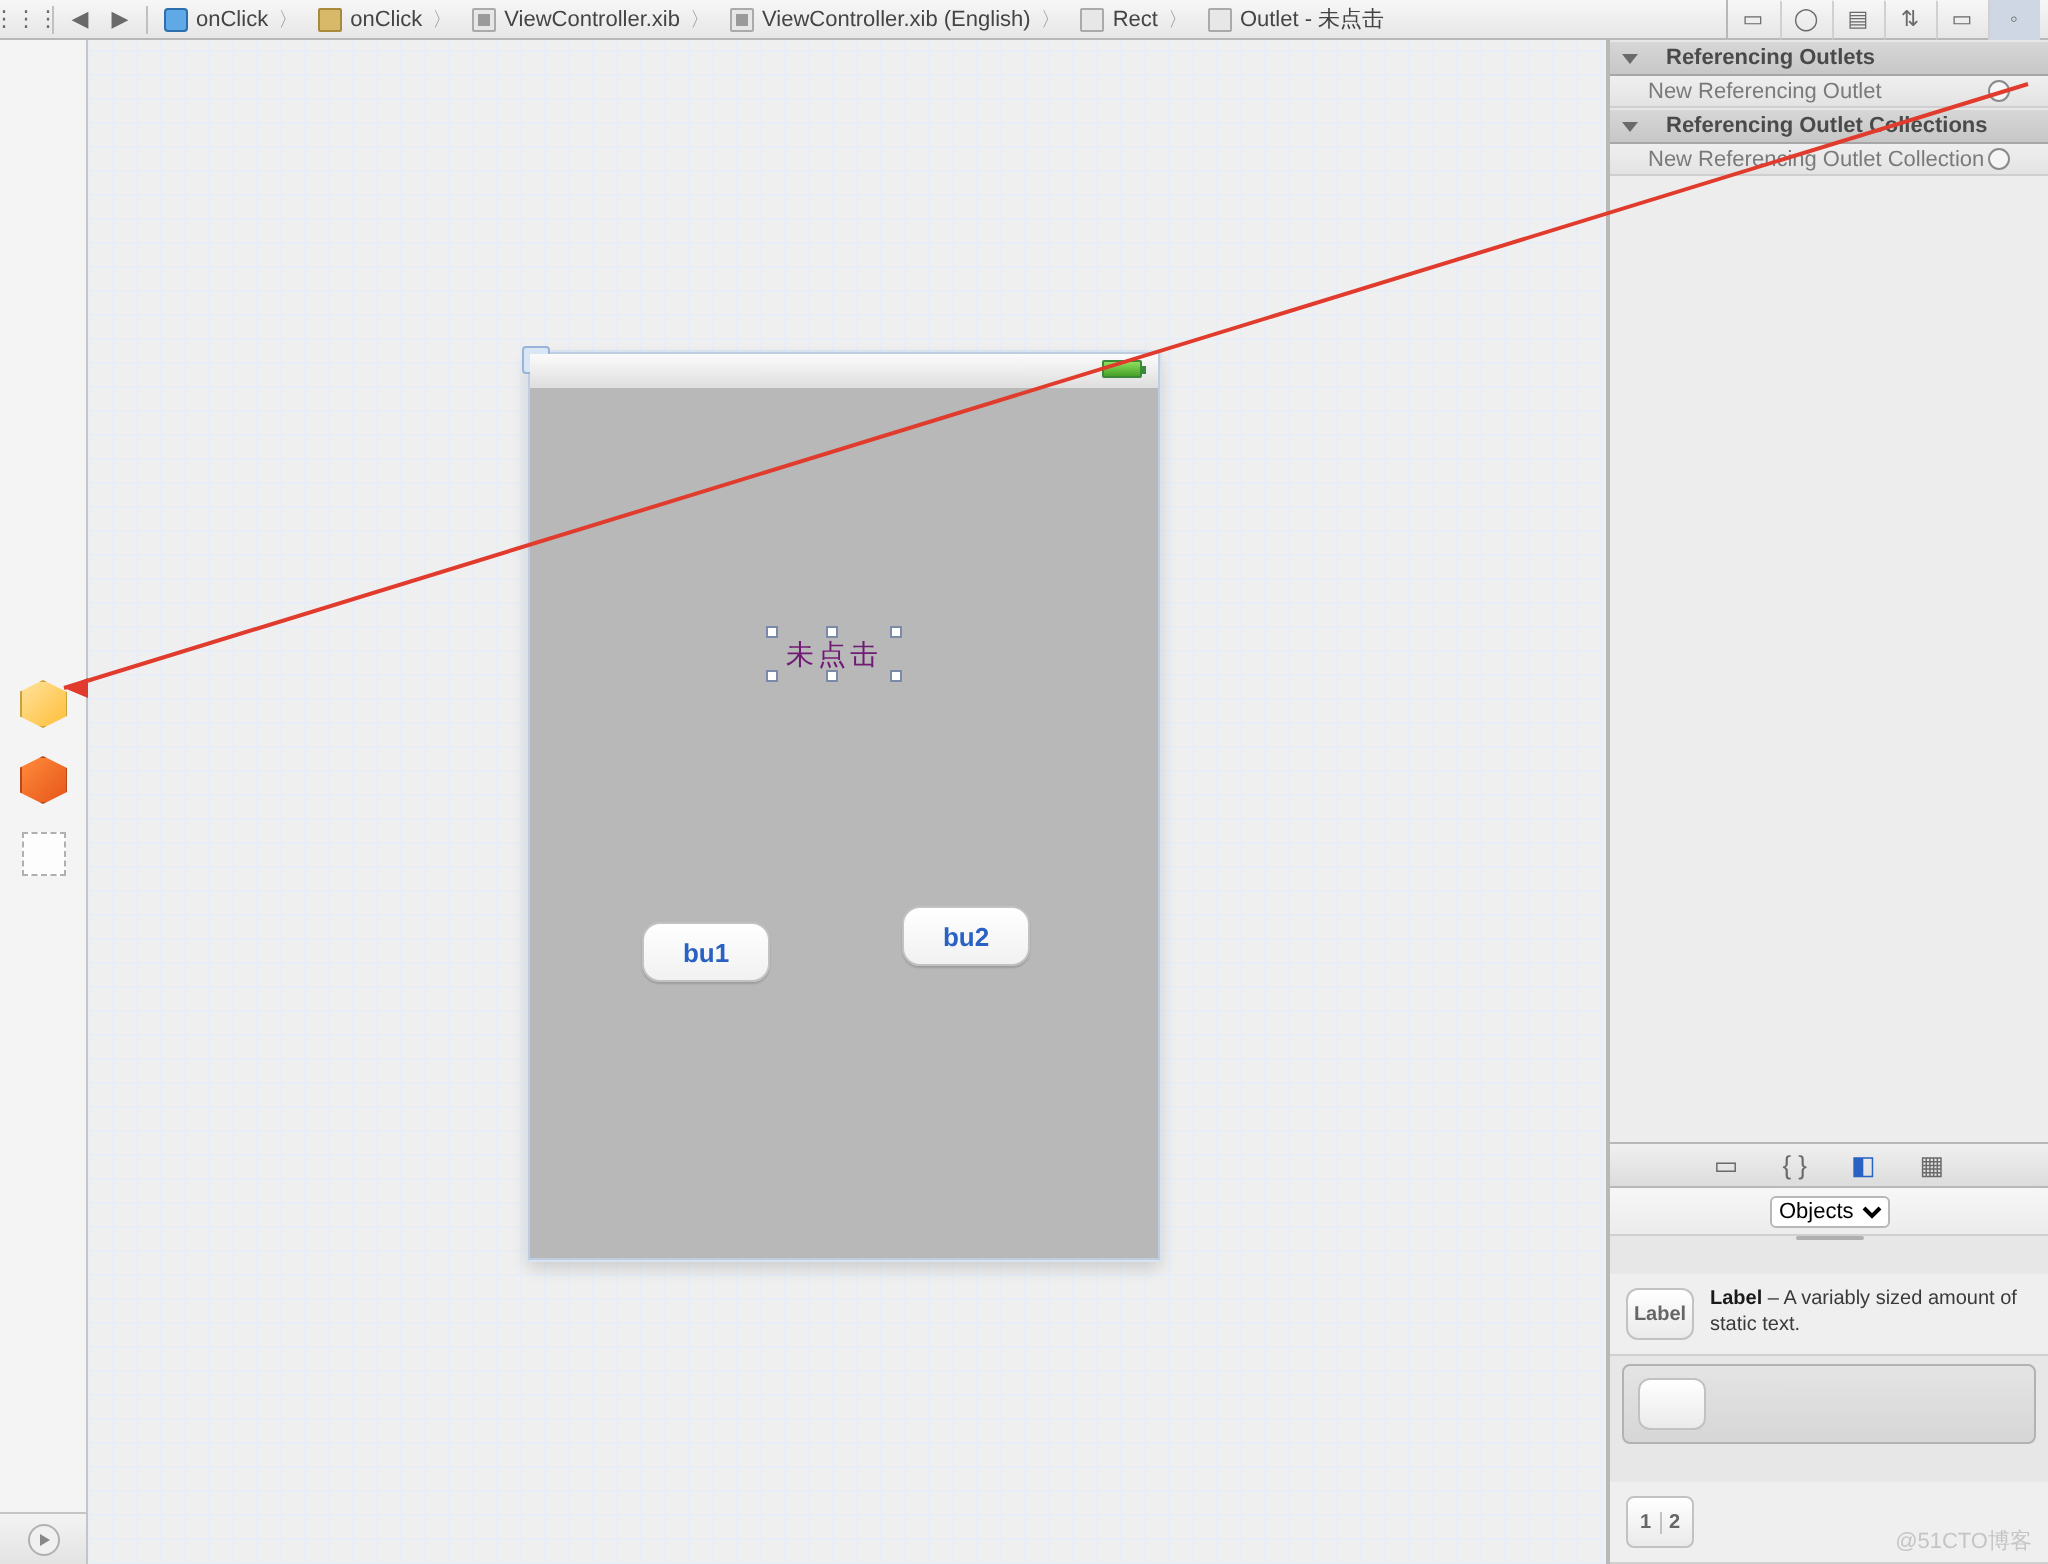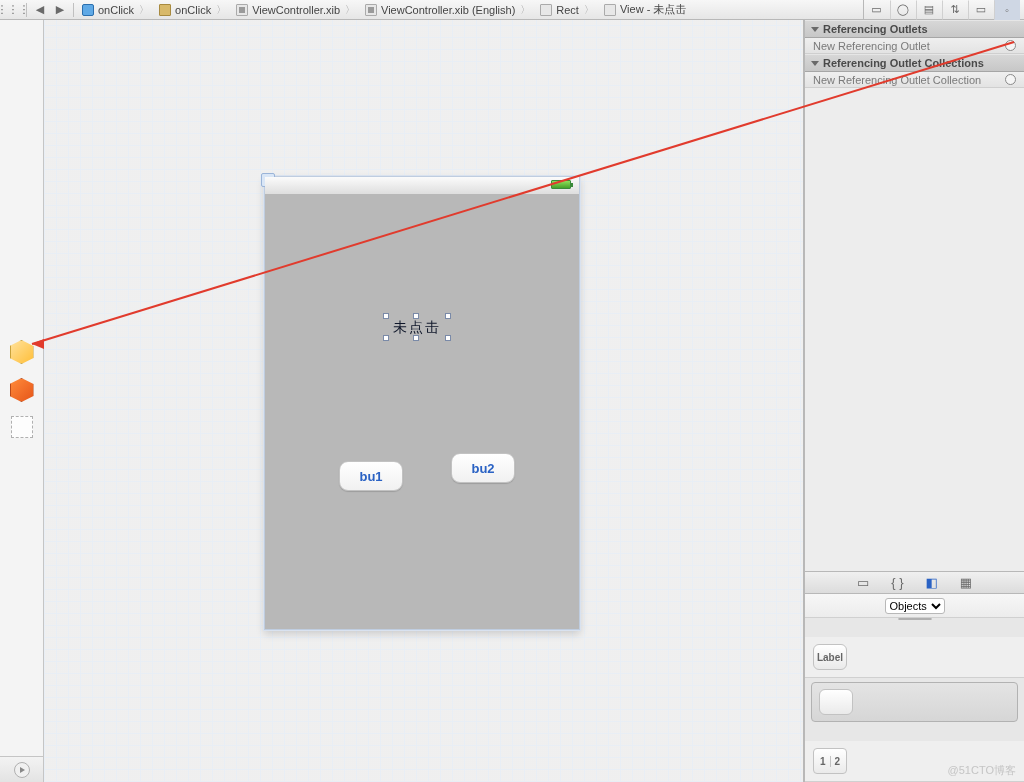--- a/index.html
+++ b/index.html
@@ -155,40 +155,40 @@
   background:linear-gradient(#8ee05a,#45a12a);
 }
 .statusbar .batt::after{content:""; position:absolute; right:-3px; top:2px; width:2px; height:4px; background:#3a8a3a;}
 .dcontent{
   position:absolute; left:0; right:0; top:18px; bottom:0;
   background:#b8b8b8;
 }
 .sel-label{
   position:absolute;
   left:128px; top:124px;
-  color:#0f172a;
+  color:#701a75;
   font-size:14px;
    letter-spacing:2px;
 }
 .sel-handle{
   position:absolute; width:6px; height:6px; background:#fff; border:1px solid #7a8aa8;
 }
 .btn{
   position:absolute;
   width:64px; height:30px;
   background:linear-gradient(#ffffff,#f1f1f1);
   border:1px solid #c2c2c2;
   border-radius:9px;
   color:#2a62c4;
   font-weight:600;
   font-size:13px;
   display:flex; align-items:center; justify-content:center;
   box-shadow:0 1px 1px rgba(0,0,0,.15);
 }
-.btn.b1{ left:74px; top:266px;justify-content:center; }
+.btn.b1{ left:56px; top:266px;justify-content:center; }
 .btn.b2{ left:186px; top:258px; }
 
 
 .conn {
   position:absolute; left:0; top:0;
   width:100%; height:100%;
   pointer-events:none;
 }
 
 
@@ -203,28 +203,29 @@
 }
 .insp-head{
   display:flex; align-items:center;
   height:18px;
   padding:0 6px;
   background:linear-gradient(#d7d7d7,#c7c7c7);
   border-top:1px solid #e6e6e6;
   border-bottom:1px solid #a6a6a6;
   color:#4a4a4a;
   font-weight:bold;
+  gap:10px;
 }
 .insp-head .tri{
   width:0;height:0; border-top:5px solid #6a6a6a; border-left:4px solid transparent; border-right:4px solid transparent; margin-right:4px;
 }
 .insp-row{
   display:flex; align-items:center; justify-content:space-between;
   height:16px;
-  padding:0 8px;
+  padding:0 19px;
   background:linear-gradient(#efefef,#e3e3e3);
   border-bottom:1px solid #cfcfcf;
   color:#7a7a7a;
 }
 .outlet-dot{
   width:11px; height:11px; border:1px solid #8a8a8a; border-radius:50%;
   background:#f5f5f5;
 }
 .insp-body { flex:1; background:#ededed; }
 
@@ -325,21 +326,21 @@
     <span>ViewController.xib (English)</span>
     <span class="chev">〉</span>
   </div>
   <div class="jb-crumb">
     <span class="jb-view icn-view"></span>
     <span>Rect</span>
     <span class="chev">〉</span>
   </div>
   <div class="jb-crumb">
     <span class="jb-label icn-label"></span>
-    <span>View - 未点击</span>
+    <span>Outlet - 未点击</span>
   </div>
 
   <div class="jb-spacer"></div>
 
   <div class="jb-right">
     <div class="jb-btn">▭</div>
     <div class="jb-btn">◯</div>
     <div class="jb-btn">▤</div>
     <div class="jb-btn">⇅</div>
     <div class="jb-btn">▭</div>
@@ -424,20 +425,23 @@
            <option>Objects</option>
          </select>
          <div class="viewmode">
            <span>▦</span>
            <span class="on">≣</span>
          </div>
        </div>
 
        <div class="lib-item">
          <div class="lib-icn">Label</div>
+         <div class="lib-text">
+           <b>Label</b><span> – A variably sized amount of static text.</span>
+         </div>
        </div>
 
        <div class="lib-item sel">
          <div class="lib-icn"></div>
        </div>
 
        <div class="lib-item">
          <div class="lib-icn seg">
             <span>1</span>
             <span>2</span>

